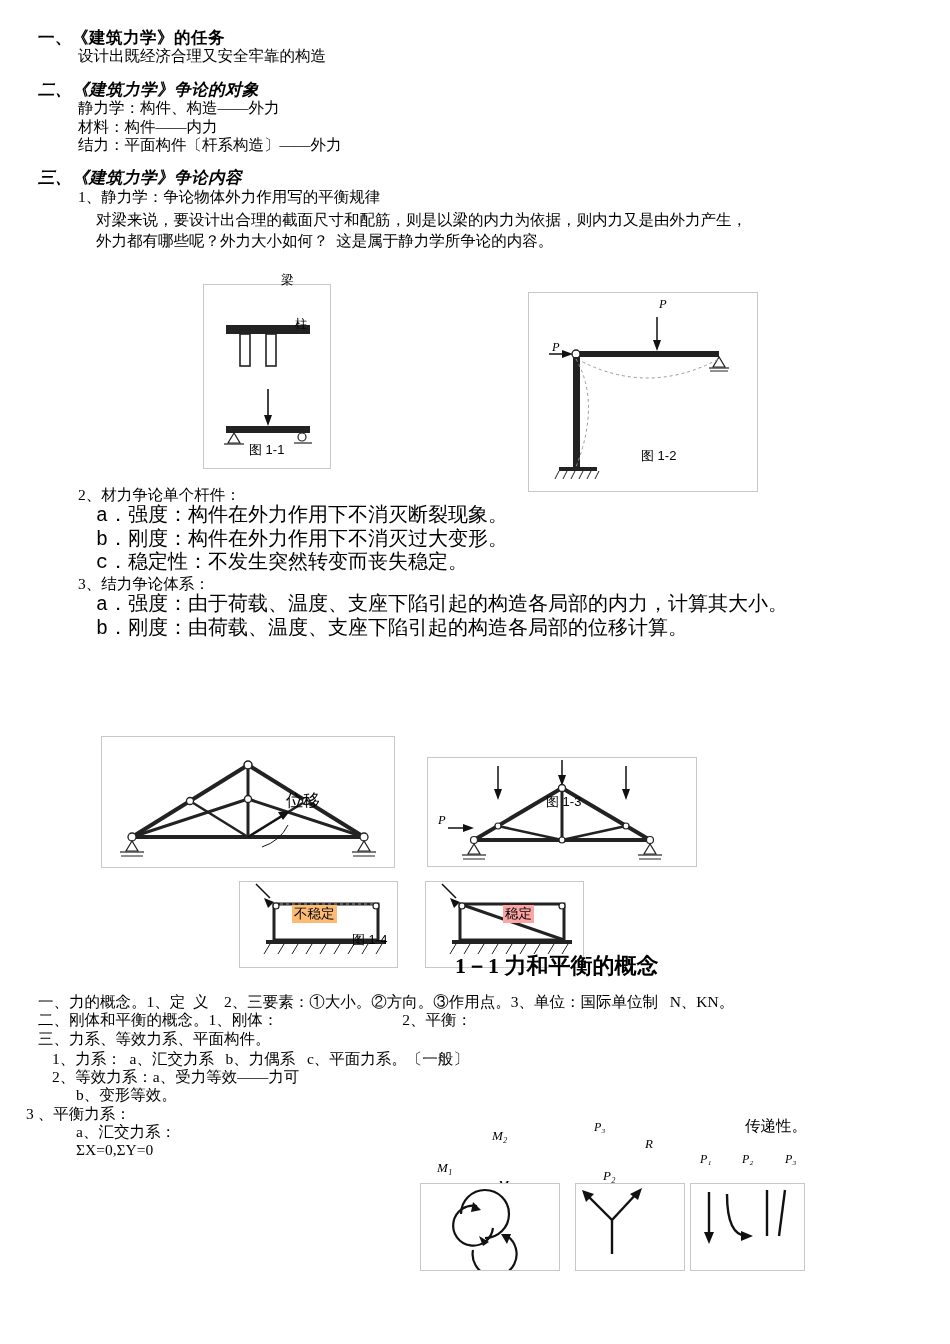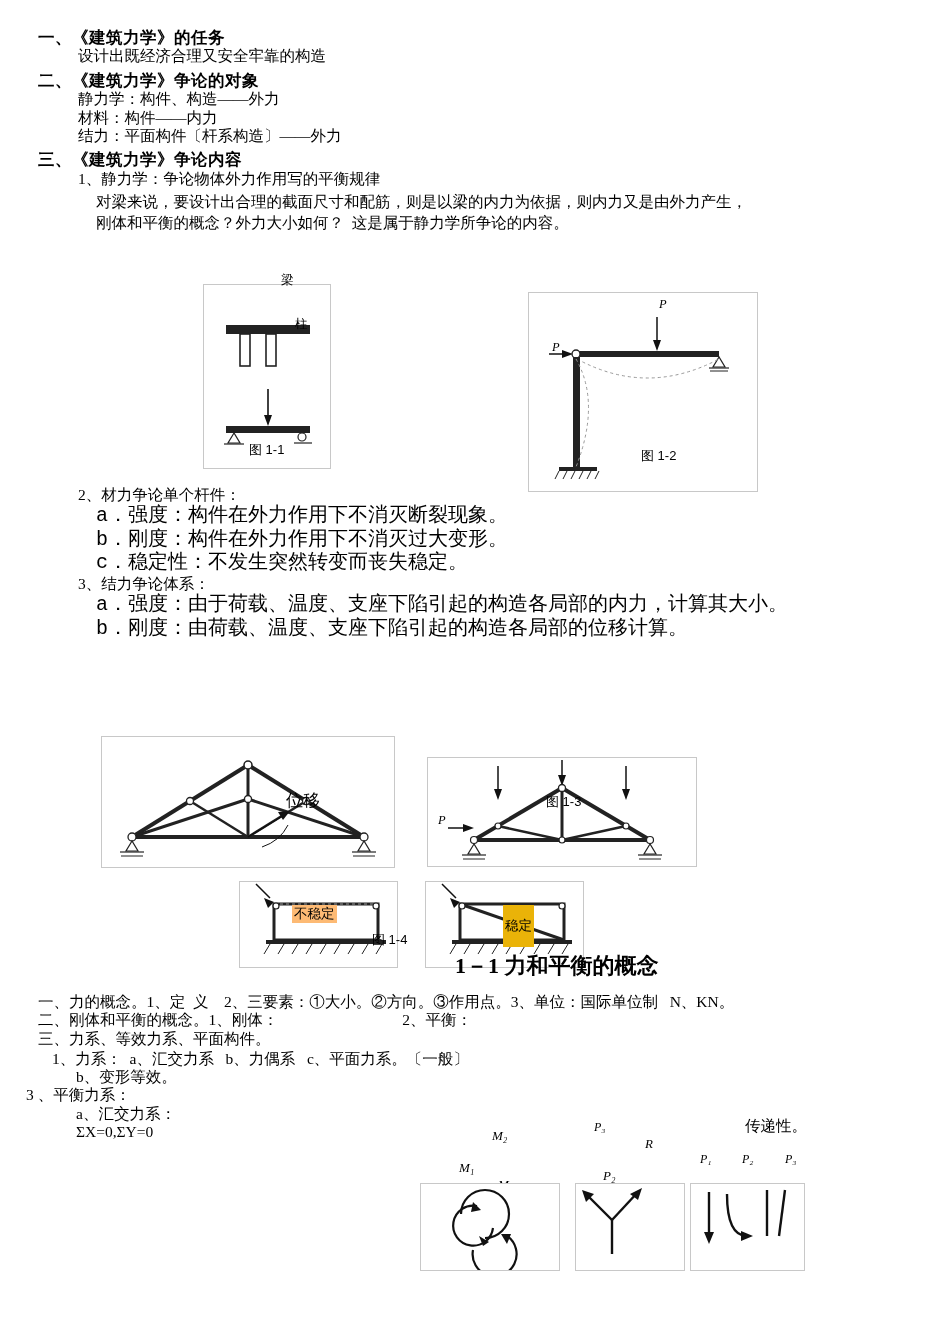--- a/index.html
+++ b/index.html
@@ -44,21 +44,21 @@
     font-size: 20px;
     margin-left: 96px;
     font-family: Liberation Mono, monospace;
   }
   .wrapline {
     font-size: 15.5px;
     margin-left: 96px;
     line-height: 1.35;
     width: 810px;
   }
-  .blk { margin-top: 5px; }
+  .blk { margin-top: 14px; font-style: italic; }
 
   
   .figbox {
     position: absolute;
     border: 1px solid #c8c8c8;
     background: #fff;
     box-sizing: border-box;
   }
   .figcap {
     position: absolute;
@@ -92,21 +92,21 @@
 
     <div class="line h-sec blk">二、《建筑力学》争论的对象</div>
     <div class="line t1">静力学：构件、构造——外力</div>
     <div class="line t1">材料：构件——内力</div>
     <div class="line t1">结力：平面构件〔杆系构造〕——外力</div>
 
     <div class="line h-sec blk">三、《建筑力学》争论内容</div>
     <div class="line t2">1、静力学：争论物体外力作用写的平衡规律</div>
 
     <div class="line wrapline" style="margin-top:4px;">对梁来说，要设计出合理的截面尺寸和配筋，则是以梁的内力为依据，则内力又是由外力产生，</div>
-    <div class="line wrapline">刚体和平衡的概念？外力大小如何？  这是属于静力学所争论的内容。</div>
+    <div class="line wrapline">外力都有哪些呢？外力大小如何？  这是属于静力学所争论的内容。</div>
   </div>
 
   <div class="figbox" style="left:203px; top:284px; width:128px; height:185px;">
     <svg width="126" height="183" viewBox="0 0 126 183">
 
       <rect x="22" y="40" width="84" height="9" fill="#222"></rect>
 
       <rect x="36" y="49" width="10" height="32" fill="#fff" stroke="#222" stroke-width="1.6"></rect>
       <rect x="62" y="49" width="10" height="32" fill="#fff" stroke="#222" stroke-width="1.6"></rect>
 
@@ -283,40 +283,41 @@
       <line x1="44" y1="62" x2="38" y2="72" stroke="#222" stroke-width="1"></line>
       <line x1="58" y1="62" x2="52" y2="72" stroke="#222" stroke-width="1"></line>
       <line x1="72" y1="62" x2="66" y2="72" stroke="#222" stroke-width="1"></line>
       <line x1="86" y1="62" x2="80" y2="72" stroke="#222" stroke-width="1"></line>
       <line x1="100" y1="62" x2="94" y2="72" stroke="#222" stroke-width="1"></line>
       <line x1="114" y1="62" x2="108" y2="72" stroke="#222" stroke-width="1"></line>
       <line x1="128" y1="62" x2="122" y2="72" stroke="#222" stroke-width="1"></line>
       <line x1="142" y1="62" x2="136" y2="72" stroke="#222" stroke-width="1"></line>
     </svg>
   </div>
-  <div class="figlbl" style="left:503px; top:905px; font-size:13.5px; background:#eab308; padding:12px 2px;">稳定</div>
-  <div class="figcap" style="left:372px; top:931px;">图 1-4</div>
+  <div class="figlbl" style="left:503px; top:905px; font-size:13.5px; background:#fca5a5; padding:0 2px;">稳定</div>
+  <div class="figcap" style="left:352px; top:931px;">图 1-4</div>
 
   <div class="bigtitle" style="left:455px; top:951px;">1－1 力和平衡的概念</div>
 
   <div style="position:absolute; left:0; top:993px; width:950px;">
     <div class="line sec2">一、力的概念。1、定  义    2、三要素：①大小。②方向。③作用点。3、单位：国际单位制   N、KN。</div>
     <div class="line sec2">二、刚体和平衡的概念。1、刚体：                                2、平衡：</div>
     <div class="line sec2">三、力系、等效力系、平面构件。</div>
     <div class="line sec2b" style="margin-top:2px;">1、力系：  a、汇交力系   b、力偶系   c、平面力系。〔一般〕</div>
+    <div class="line sec2b">2、等效力系：a、受力等效——力可</div>
     <div class="line" style="font-size:15.5px; margin-left:76px;">b、变形等效。</div>
     <div class="line" style="font-size:15.5px; margin-left:26px;">3 、平衡力系：</div>
     <div class="line" style="font-size:15.5px; margin-left:76px;">a、汇交力系：</div>
     <div class="line" style="font-size:15.5px; margin-left:76px;">ΣX=0,ΣY=0</div>
   </div>
 
   <div class="line" style="position:absolute; left:745px; top:1117px; font-size:15.5px;">传递性。</div>
 
   <div class="figlbl" style="left:492px; top:1128px; font-style:italic; font-size:13px;">M₂</div>
-  <div class="figlbl" style="left:459px; top:1160px; font-style:italic; font-size:13px;">M₁</div>
+  <div class="figlbl" style="left:437px; top:1160px; font-style:italic; font-size:13px;">M₁</div>
   <div class="figlbl" style="left:498px; top:1177px; font-style:italic; font-size:13px;">M₃</div>
 
   <div class="figbox" style="left:420px; top:1183px; width:140px; height:88px;">
     <svg width="138" height="86" viewBox="0 0 138 86">
       <path d="M40 30 A 24 24 0 1 1 64 54" fill="none" stroke="#111" stroke-width="2.2"></path>
       <polygon points="68,58 58,52 62,62" fill="#111"></polygon>
       <path d="M72 44 A 20 20 0 1 1 56 22" fill="none" stroke="#111" stroke-width="2.2"></path>
       <polygon points="52,18 60,26 50,28" fill="#111"></polygon>
       <path d="M52 66 A 22 22 0 1 0 86 52" fill="none" stroke="#111" stroke-width="2.2"></path>
       <polygon points="90,50 80,50 86,60" fill="#111"></polygon>

